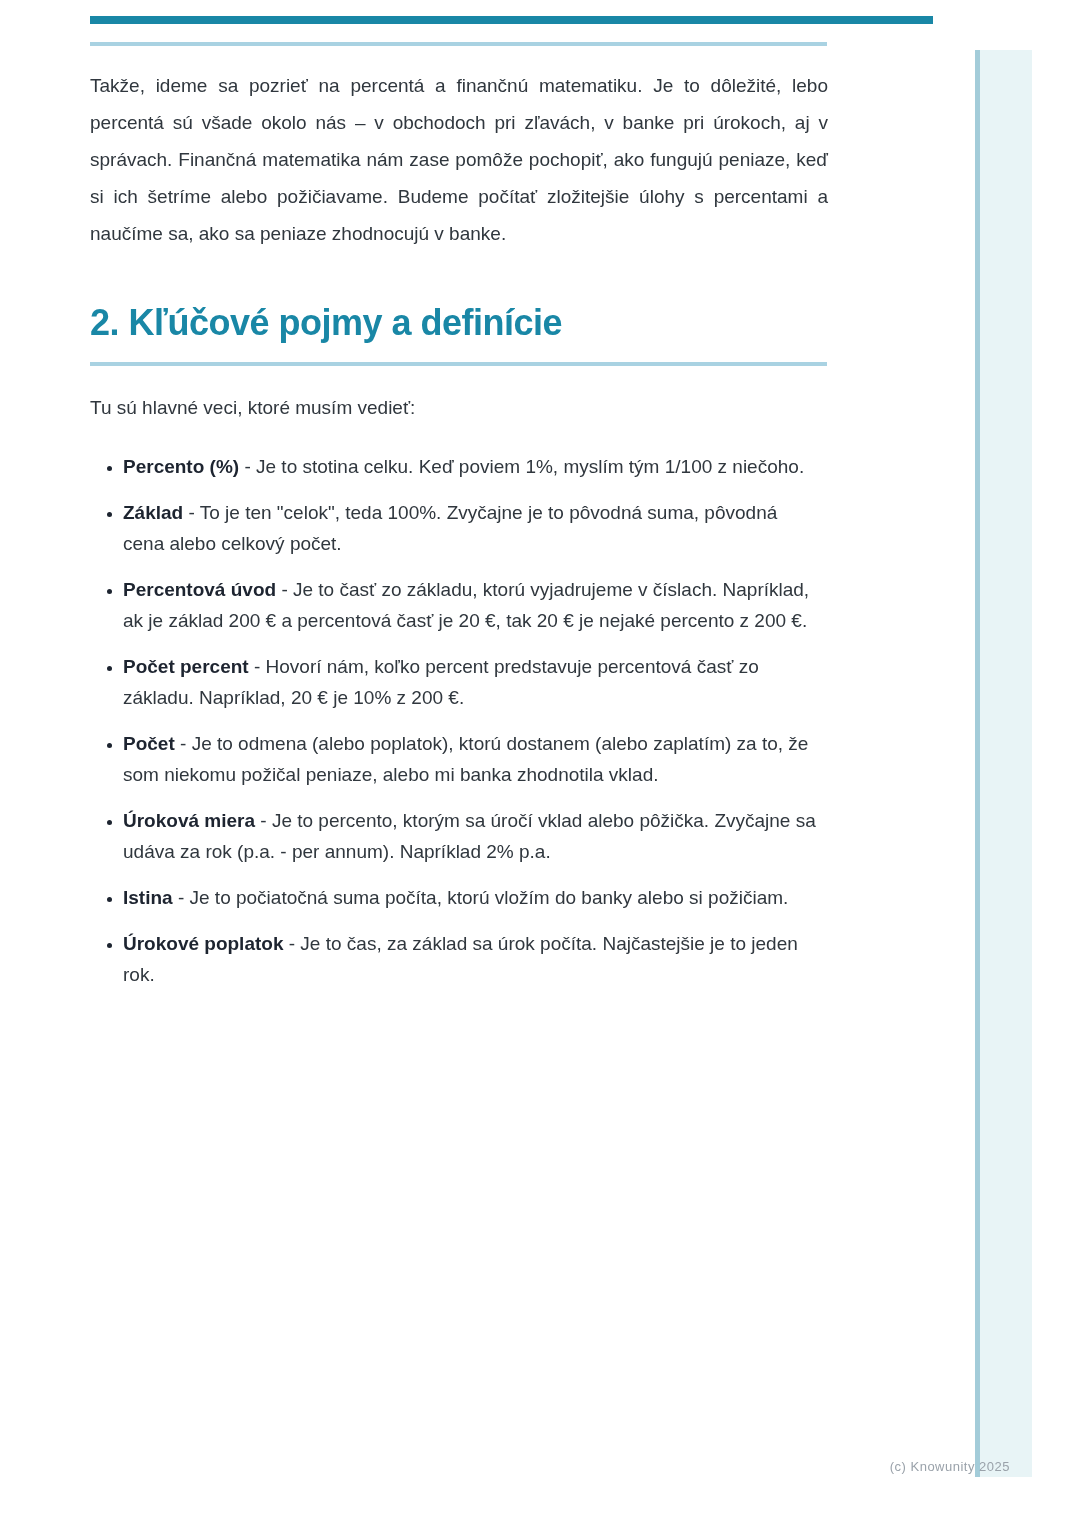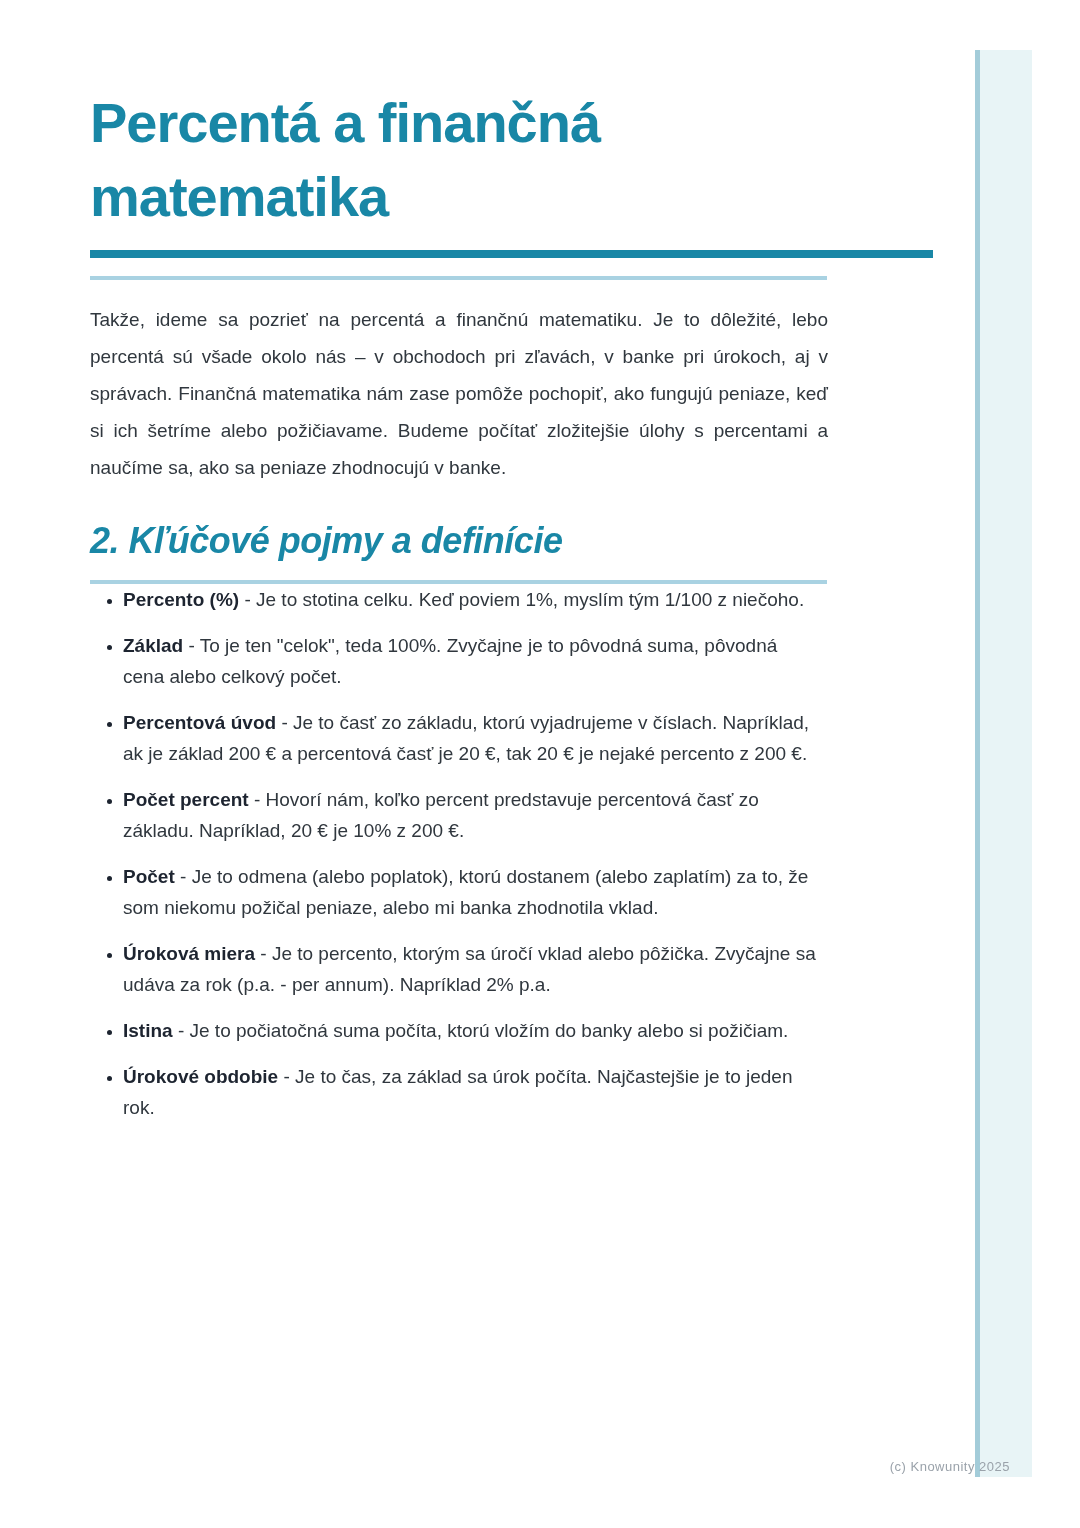--- a/index.html
+++ b/index.html
@@ -33,72 +33,72 @@
   }
   .title-rule{
     width:843px;height:8px;background:var(--accent);
     margin-top:16px;border:none;
   }
   h2.section-heading{
     font-size:36px;font-weight:bold;letter-spacing:-0.5px;
     color:var(--accent);
   }
   h2.first{margin-top:48px;}
-  h2.second{margin-top:34px;font-style:italic;}
+  h2.second{margin-top:50px;}
   .heading-rule{
     width:737px;height:4px;background:var(--rule-light);
     margin-top:18px;border:none;
   }
   p.paragraph{
     margin-top:21px;width:738px;
     font-size:19px;line-height:37px;
     text-align:justify;color:var(--body-text);
   }
   p.intro{
     margin-top:26px;font-size:19px;line-height:31px;color:var(--body-text);
   }
   ul.key-terms{
-    padding-left:33px;width:730px;list-style:disc;
+    margin-top:28px;padding-left:33px;width:730px;list-style:disc;
   }
   ul.key-terms li{
     font-size:19px;line-height:31px;margin-bottom:15px;
     color:var(--body-text);
   }
   ul.key-terms li::marker{color:var(--term-text);font-size:15px;}
   ul.key-terms .term{font-weight:bold;color:var(--term-text);}
   .page-footer{
     position:absolute;top:1443px;right:70px;
     font-size:13px;letter-spacing:0.5px;color:var(--footer-text);margin-top:16px;
   }
 </style>
 </head>
 <body>
 
 <div class="side-strip"></div>
 
 <div class="content">
 
-  <h1 class="doc-title">Percentá a finančná matematika</h1>
 
   <div class="title-rule"></div>
 
   <div class="heading-rule"></div>
 
   <p class="paragraph">Takže, ideme sa pozrieť na percentá a finančnú matematiku. Je to dôležité, lebo percentá sú všade okolo nás – v obchodoch pri zľavách, v banke pri úrokoch, aj v správach. Finančná matematika nám zase pomôže pochopiť, ako fungujú peniaze, keď si ich šetríme alebo požičiavame. Budeme počítať zložitejšie úlohy s percentami a naučíme sa, ako sa peniaze zhodnocujú v banke.</p>
 
   <h2 class="section-heading second">2. Kľúčové pojmy a definície</h2>
   <div class="heading-rule"></div>
 
+  <p class="intro">Tu sú hlavné veci, ktoré musím vedieť:</p>
 
   <ul class="key-terms">
       <li><span class="term">Percento (%)</span><span> - Je to stotina celku. Keď poviem 1%, myslím tým 1/100 z niečoho.</span></li>
       <li><span class="term">Základ</span><span> - To je ten "celok", teda 100%. Zvyčajne je to pôvodná suma, pôvodná cena alebo celkový počet.</span></li>
       <li><span class="term">Percentová úvod</span><span> - Je to časť zo základu, ktorú vyjadrujeme v číslach. Napríklad, ak je základ 200 € a percentová časť je 20 €, tak 20 € je nejaké percento z 200 €.</span></li>
       <li><span class="term">Počet percent</span><span> - Hovorí nám, koľko percent predstavuje percentová časť zo základu. Napríklad, 20 € je 10% z 200 €.</span></li>
       <li><span class="term">Počet</span><span> - Je to odmena (alebo poplatok), ktorú dostanem (alebo zaplatím) za to, že som niekomu požičal peniaze, alebo mi banka zhodnotila vklad.</span></li>
       <li><span class="term">Úroková miera</span><span> - Je to percento, ktorým sa úročí vklad alebo pôžička. Zvyčajne sa udáva za rok (p.a. - per annum). Napríklad 2% p.a.</span></li>
       <li><span class="term">Istina</span><span> - Je to počiatočná suma počíta, ktorú vložím do banky alebo si požičiam.</span></li>
-      <li><span class="term">Úrokové obdobie</span><span> - Je to čas, za základ sa úrok počíta. Najčastejšie je to jeden rok.</span></li>
+      <li><span class="term">Úrokové poplatok</span><span> - Je to čas, za základ sa úrok počíta. Najčastejšie je to jeden rok.</span></li>
     </ul>
 
 </div>
 
 <div class="page-footer">(c) Knowunity 2025</div>
 
 </body></html>

